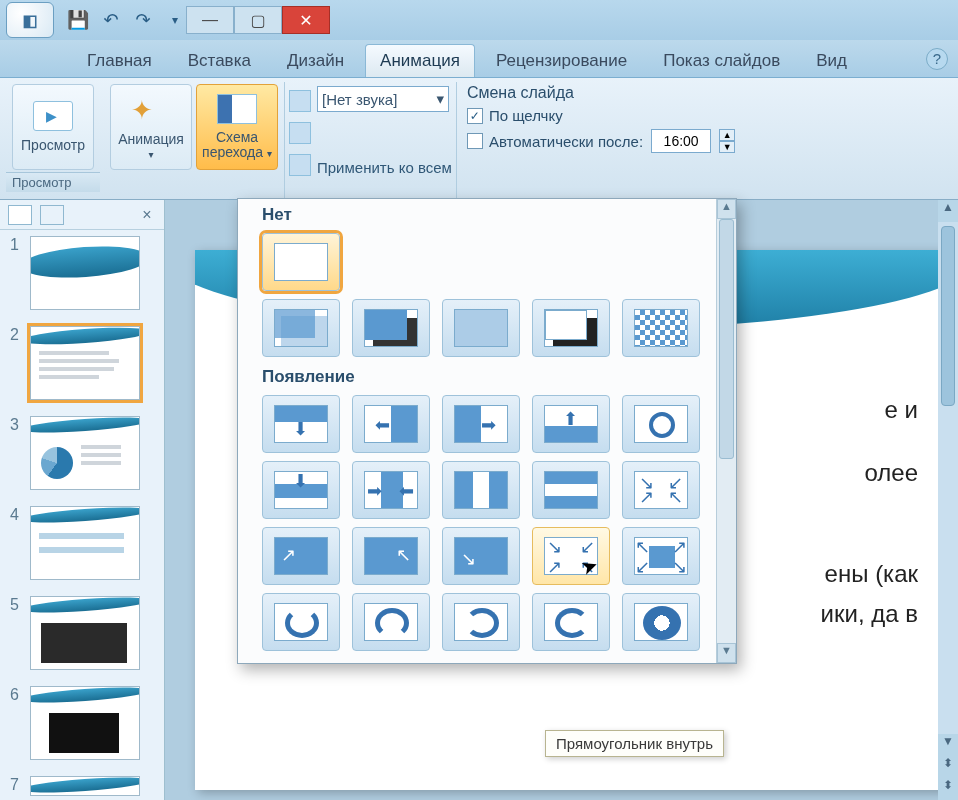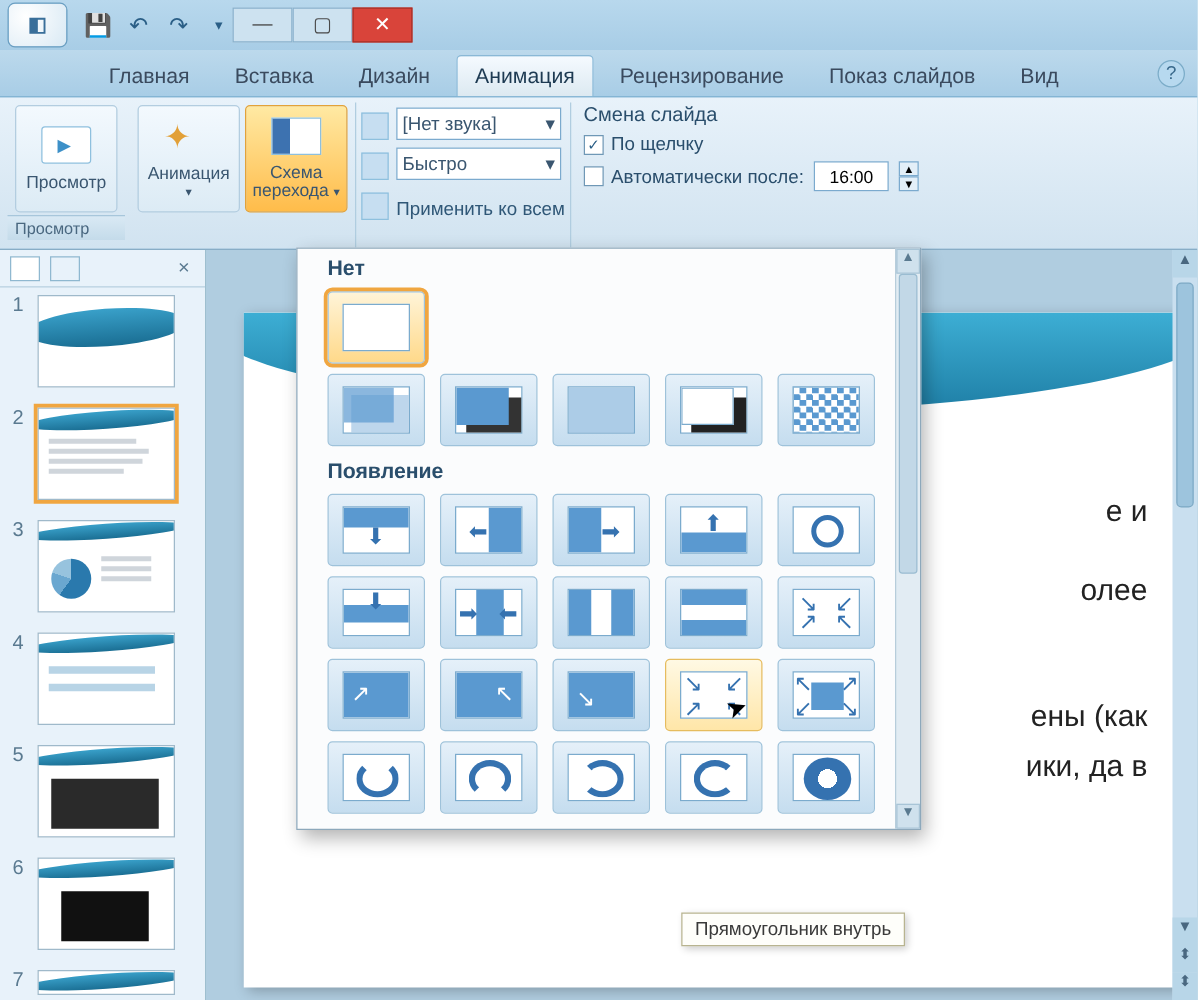--- a/index.html
+++ b/index.html
@@ -154,23 +154,20 @@
 
   <div class="ribbon-mid">
     <div class="row">
       <div class="smico"></div>
       <div class="combo">
           <span>[Нет звука]</span>
         </div>
     </div>
     <div class="row">
       <div class="smico"></div>
-      <div class="combo">
-          <span>Быстро</span>
-        </div>
     </div>
     <div class="row">
       <div class="smico"></div>
       <span class="linkish">Применить ко всем</span>
     </div>
   </div>
 
   <div class="ribbon-right">
     <div class="hdr">Смена слайда</div>
     <label class="chk">

